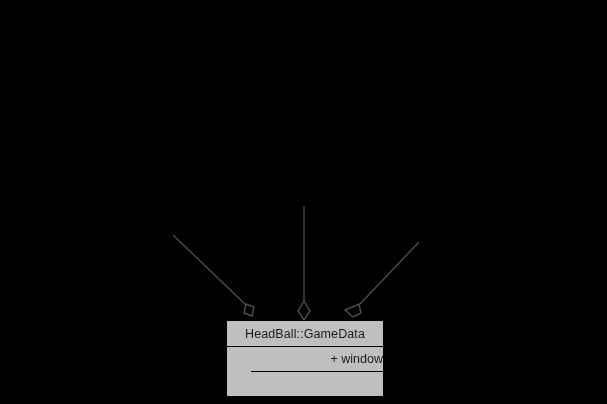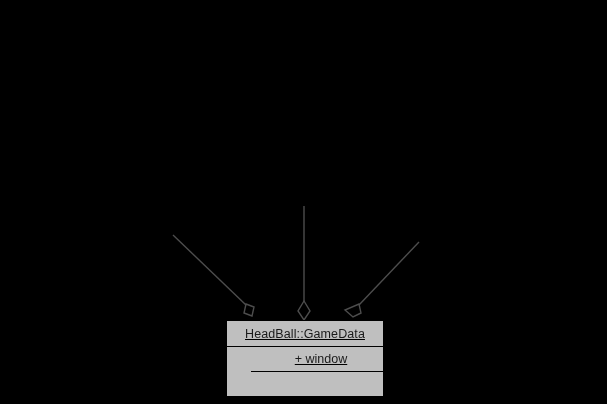--- a/index.html
+++ b/index.html
@@ -28,30 +28,29 @@
     top: 320px;
     width: 158px;
     background: #bfbfbf;
     border: 1px solid #000000;
     box-sizing: border-box;
   }
   .compartment {
     box-sizing: border-box;
     display: flex;
     align-items: center;
-    text-decoration: underline;
   }
   .compartment-title {
     height: 26px;
     justify-content: center;
     border-bottom: 1px solid #000000;
   }
   .compartment-attrs {
     height: 25px;
-    justify-content: center;
+    justify-content: flex-end;
     padding-left: 8px;
     border-bottom: 1px solid #000000;
     margin-left: 24px;
   }
   .compartment-ops {
     height: 24px;
   }
   .class-title-text {
     font-size: 12.5px;
     color: #1a1a1a;

